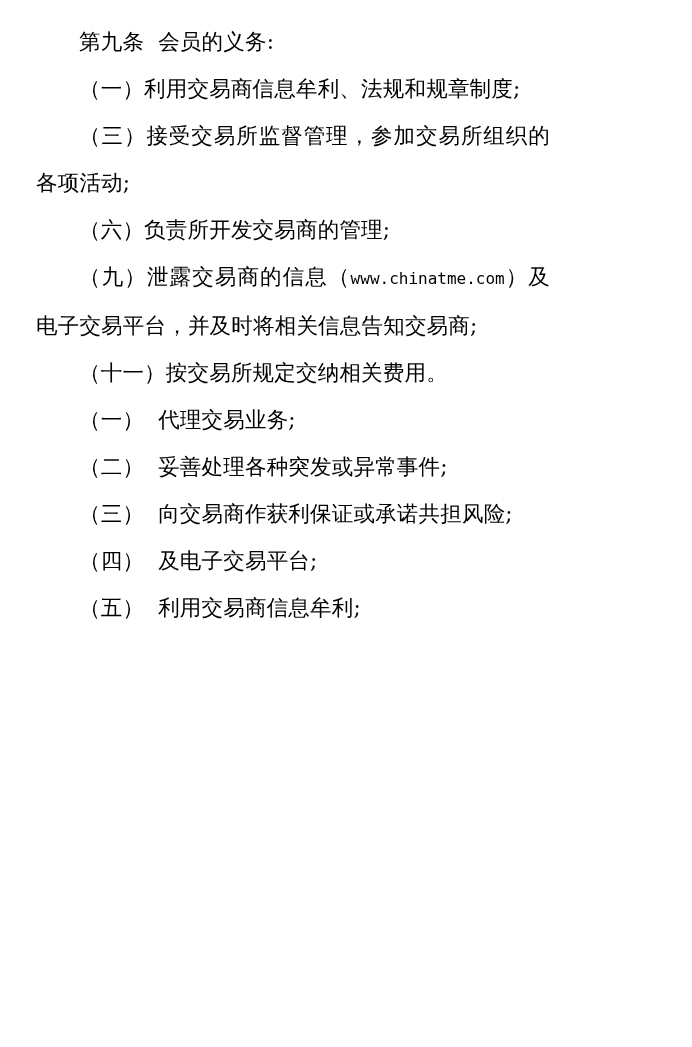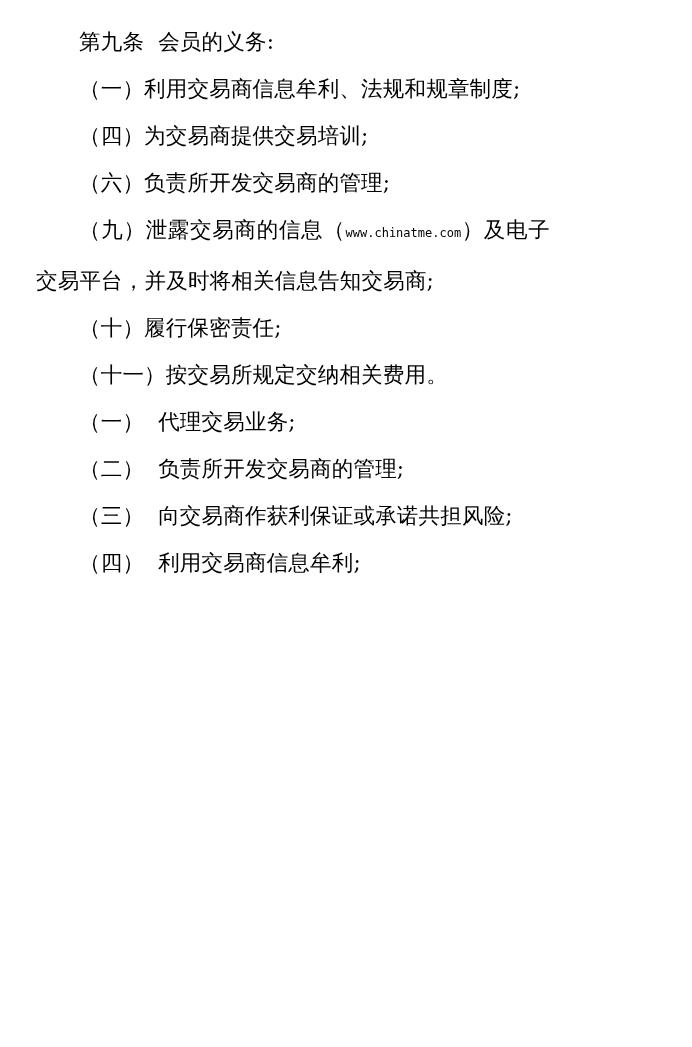--- a/index.html
+++ b/index.html
@@ -31,36 +31,36 @@
     white-space: pre-wrap;
   }
   .indent {
     text-indent: 43px;
   }
   .heading {
     text-indent: 43px;
   }
   .latin {
     font-family: "DejaVu Sans Mono", "Liberation Mono", monospace;
-    font-size: 12px;
+    font-size: 16px;
     letter-spacing: 0px;
   }
 </style>
 </head>
 <body>
 
 <div class="page">
 
   <p class="para heading">第九条  会员的义务:</p>
   <p class="para indent">（一）利用交易商信息牟利、法规和规章制度;</p>
-  <p class="para indent">（四）为交易商提供交易培训;</p>
+  <p class="para indent">（三）接受交易所监督管理，参加交易所组织的各项活动;</p>
   <p class="para indent">（六）负责所开发交易商的管理;</p>
 
   <p class="para indent"><span>（九）泄露交易商的信息（</span><span class="latin">www.chinatme.com</span><span>）及电子交易平台，并及时将相关信息告知交易商;</span></p>
 
-  <p class="para indent">（十）履行保密责任;</p>
   <p class="para indent">（十一）按交易所规定交纳相关费用。</p>
   <p class="para indent">（一）  代理交易业务;</p>
-  <p class="para indent">（二）  负责所开发交易商的管理;</p>
+  <p class="para indent">（二）  妥善处理各种突发或异常事件;</p>
   <p class="para indent">（三）  向交易商作获利保证或承诺共担风险;</p>
-  <p class="para indent">（四）  利用交易商信息牟利;</p>
+  <p class="para indent">（四）  及电子交易平台;</p>
+  <p class="para indent">（五）  利用交易商信息牟利;</p>
 
 </div>
 
 </body></html>

